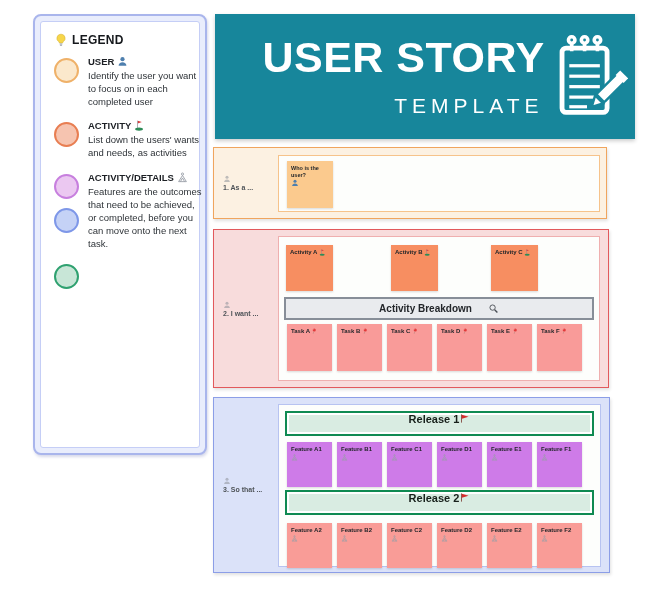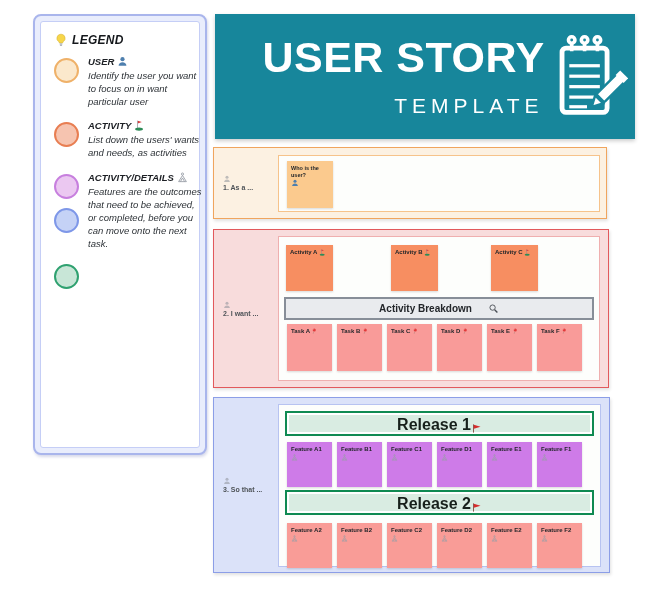--- a/index.html
+++ b/index.html
@@ -16,21 +16,20 @@
   .legend {
     position:absolute; left:33px; top:14px; width:174px; height:441px;
     background:#E9EDFC; border:2px solid var(--legend-border);
     border-radius:8px; padding:5px;
     box-shadow:1px 2px 3px rgba(110,120,180,.28);
   }
   .legend-inner {
     width:100%; height:100%; background:#ffffff;
     border:1.5px solid #C5CEF6; border-radius:3px;
     padding:11px 6px 12px 13px;
-    font-style:italic;
   }
   .legend-header { display:flex; align-items:center; gap:4px; margin-bottom:9px; }
   .legend-title { font-size:12px; font-weight:bold; color:#15181c; letter-spacing:.3px; }
   .legend-item { display:flex; gap:9px; margin-bottom:12px; }
   .lcircles { display:flex; flex-direction:column; gap:9px; padding-top:2px; flex:0 0 25px; }
   .lcircle { width:25px; height:25px; border-radius:50%; border-style:solid; border-width:2px; }
   .c-user     { background:#FBE8CC; border-color:#EFB169; }
   .c-activity { background:#F6C4B0; border-color:#E87E52; }
   .c-task     { background:#F9C2C4; border-color:#EF9094; }
   .c-purple   { background:#EBC8F1; border-color:#C77FDE; }
@@ -80,22 +79,22 @@
   }
   .task-row { position:absolute; left:8px; top:87px; display:flex; gap:5px; }
   .task-note { width:45px; height:47px; background:var(--note-task); }
 
   .sec3 { top:397px; width:397px; height:176px; background:var(--s3-bg); border:1.5px solid var(--s3-border); }
   .sec3 .sec-inner { left:64px; top:6px; right:8px; bottom:5px; border:1px solid #B7C3F1; }
   .release {
     position:absolute; left:6px; right:6px; height:25px;
     background:var(--release-fill); border:2.5px solid var(--release-border);
     box-shadow:inset 0 0 0 2px #ffffff;
-    display:flex; align-items:flex-end; justify-content:center; 
-    font-size:16px; font-weight:bold; color:#17201b;
+    display:flex; align-items:flex-start; justify-content:center; 
+    font-size:11px; font-weight:bold; color:#17201b;
   }
   .release1 { top:6px; } .release2 { top:85px; }
   .feat-row { position:absolute; left:8px; display:flex; gap:5px; }
   .feat-row1 { top:37px; } .feat-row2 { top:118px; }
   .feat-note { width:45px; height:45px; }
   .feat-purple { background:var(--note-purple); }
   .feat-salmon { background:var(--note-salmon); }
 </style>
 </head>
 <body>
@@ -156,21 +155,21 @@
         <div class="lcircles">
             <span class="lcircle c-user"></span>
           </div>
         <div>
           <div class="ltitle">
             <span>USER</span>
             <svg class="ic" width="11" height="11" viewBox="0 0 24 24">
                 <use href="#i-person-blue"></use>
               </svg>
           </div>
-          <div class="ldesc">Identify the user you want to focus on in want particular user</div>
+          <div class="ldesc">Identify the user you want to focus on in each completed user</div>
         </div>
       </div>
 
       <div class="legend-item">
         <div class="lcircles">
             <span class="lcircle c-activity"></span>
           </div>
         <div>
           <div class="ltitle">
             <span>ACTIVITY</span>

